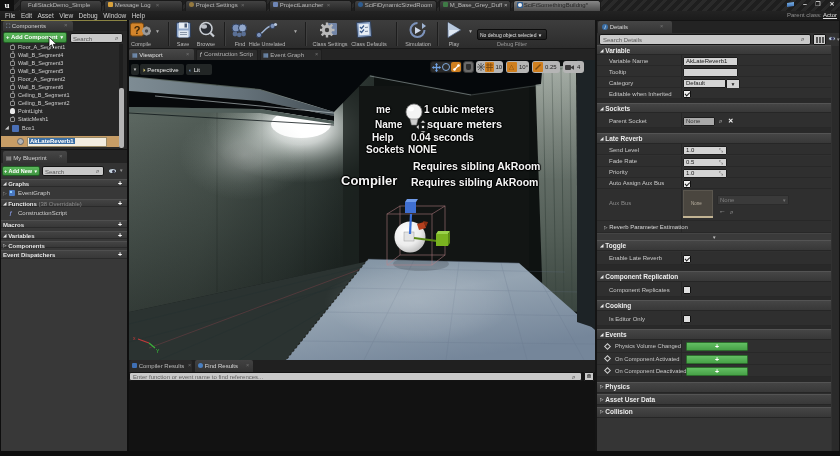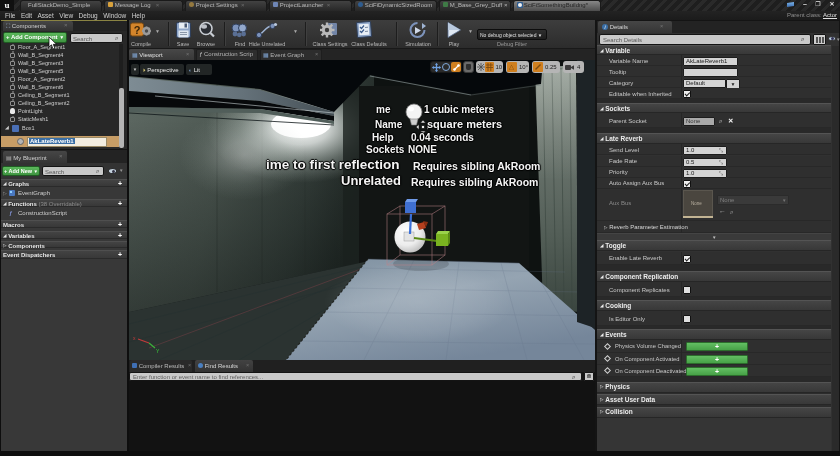--- a/index.html
+++ b/index.html
@@ -389,23 +389,22 @@
 </div>
 
 <div class="a tx vtx" style="left:376px;top:104.0px;font-size:10px;">me</div>
     <div class="a tx vtx" style="left:424px;top:104.0px;font-size:10px;">1 cubic meters</div>
     <div class="a tx vtx" style="left:375px;top:119.0px;font-size:10px;">Name</div>
     <div class="a tx vtx" style="left:427px;top:118px;font-size:11px;">square meters</div>
     <div class="a tx vtx" style="left:372px;top:132.0px;font-size:10px;">Help</div>
     <div class="a tx vtx" style="left:411px;top:132.0px;font-size:10px;">0.04 seconds</div>
     <div class="a tx vtx" style="left:366px;top:144.0px;font-size:10px;">Sockets</div>
     <div class="a tx vtx" style="left:408px;top:144.0px;font-size:10px;">NONE</div>
-    <div class="a tx vtx" style="left:266px;top:156.5px;font-size:13.5px;">ime to first reflection</div>
     <div class="a tx vtx" style="left:413px;top:159.5px;font-size:10.5px;">Requires sibling AkRoom</div>
-    <div class="a tx vtx" style="left:341px;top:172.5px;font-size:13px;">Unrelated</div>
+    <div class="a tx vtx" style="left:341px;top:172.5px;font-size:13px;">Compiler</div>
     <div class="a tx vtx" style="left:411px;top:175.5px;font-size:10.5px;">Requires sibling AkRoom</div>
 
 <div class="a" style="left:131px;top:64px;width:8px;height:11px;background:rgba(40,43,44,0.85);border-radius:2px;color:#ccc;font-size:4.5px;text-align:center;line-height:11px;">▼</div>
     <div class="a" style="left:140px;top:64px;width:44px;height:11px;background:rgba(40,43,44,0.85);border-radius:2px;"></div>
     <div class="a tx" style="left:143px;top:66.5px;font-size:6px;color:#e8e8e8;"><span style="color:#d8c874;font-size:5px;">⏵</span> Perspective</div>
     <div class="a" style="left:186px;top:64px;width:26px;height:11px;background:rgba(40,43,44,0.85);border-radius:2px;"></div>
     <div class="a tx" style="left:189px;top:66.5px;font-size:6px;color:#e8e8e8;"><span style="color:#7fa3d0;font-size:5px;">◐</span> Lit</div>
     <div class="a" style="left:430px;top:61px;width:32px;height:12px;background:#2a2a2a;border-radius:3px;border:1px solid #191919;"></div>
     <svg class="a" style="left:432px;top:63px;" width="9" height="9" viewBox="0 0 9 9">
       <g stroke="#6fa0e0" stroke-width="1.3">

